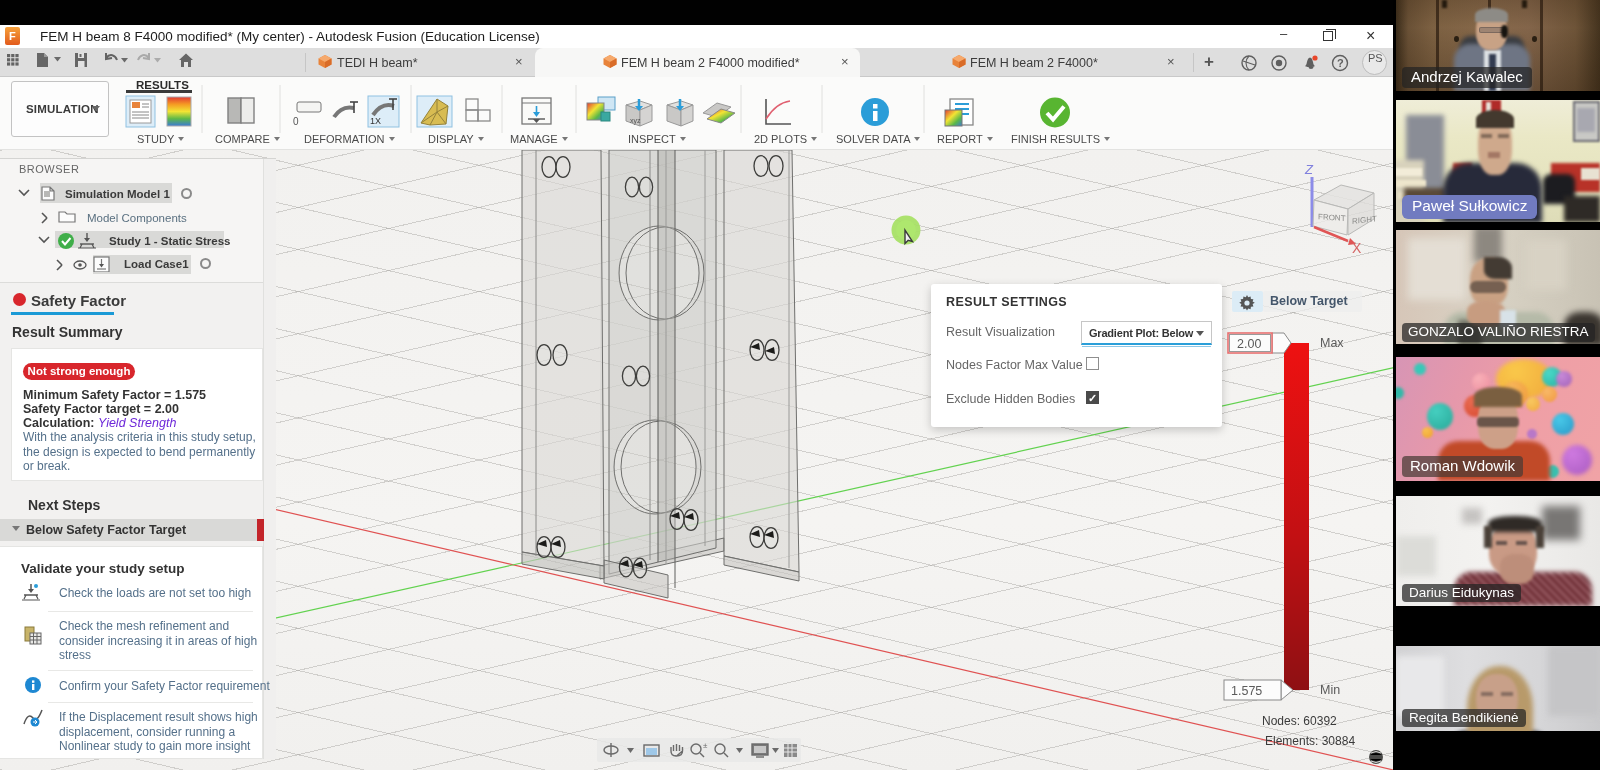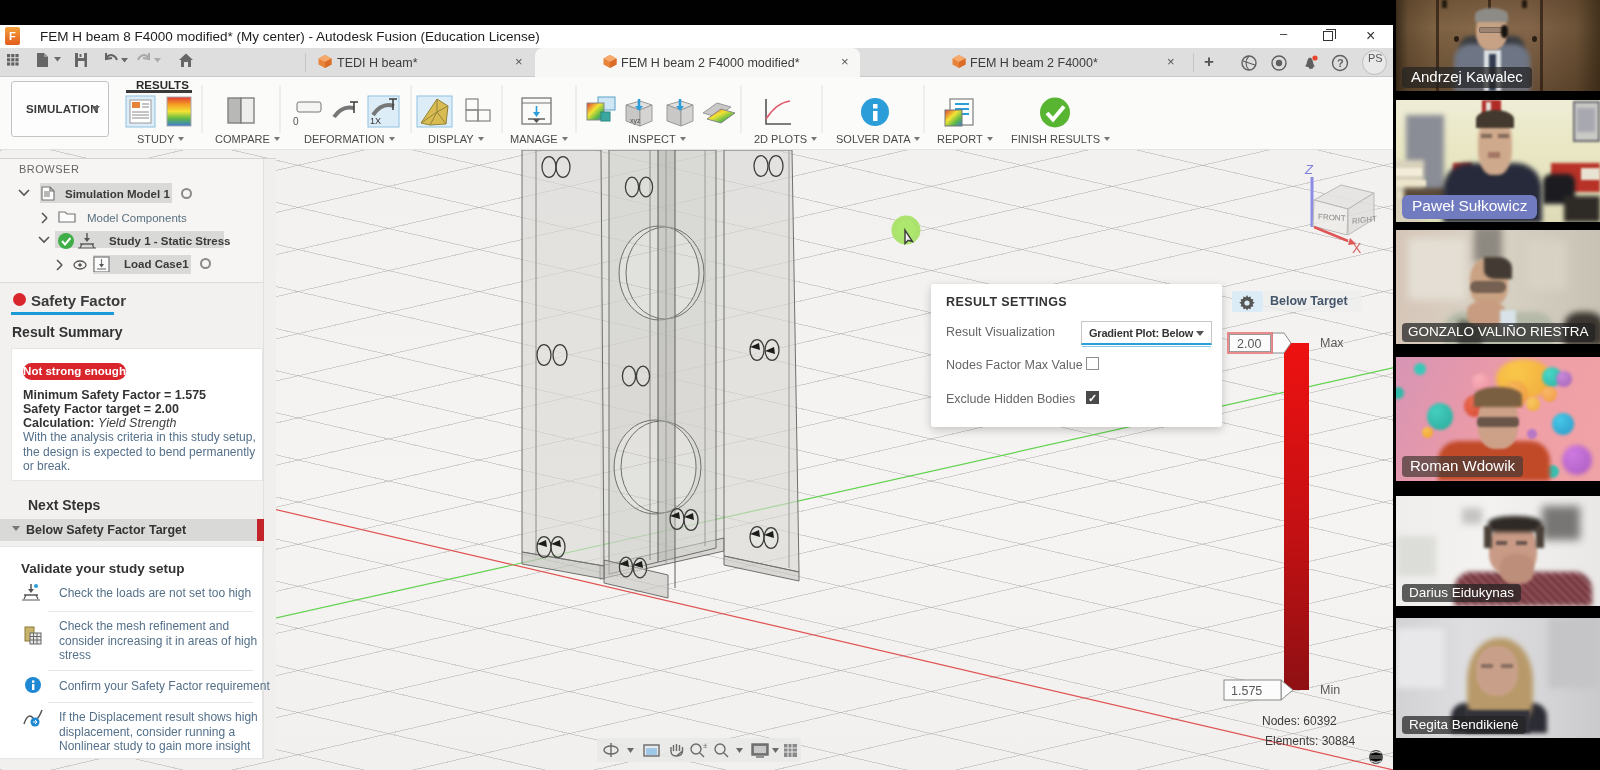--- a/index.html
+++ b/index.html
@@ -65,21 +65,21 @@
   
   #lpanel { left:0; top:158px; width:276px; height:600px; background:#f2f1f0; border:1px solid #d4d4d2; border-left:none; font-size:12.5px; }
   #lpanel .abs { position:absolute; }
   .slate { color:#54708a; font-size:12px; white-space:nowrap; }
   .bold { font-weight:bold; color:#333; }
   #browser-bg { left:0; top:0; width:263px; height:124px; background:#f6f5f4; border-bottom:1px solid #dcdcda; }
   .trow-hl { background:#d9d9d7; }
   .tree-txt { font-size:11.5px; font-weight:bold; color:#3a3a3a; }
   .ocirc { width:11px; height:11px; border:2px solid #8a8a8a; border-radius:50%; }
   .card { background:#fff; border:1px solid #e5e5e3; }
-  #pill { left:23px; top:204px; width:103px; height:17px; font-size:11.5px; background:#d8262c; border-radius:9px; color:#fff;
+  #pill { left:23px; top:204px; width:112px; height:17px; font-size:11.5px; background:#d8262c; border-radius:9px; color:#fff;
     font-weight:bold; text-align:center; line-height:17px; }
   .chk-sep { left:48px; width:205px; height:1px; background:#e8e8e6; }
   #scrollb { left:263px; top:0; width:13px; height:600px; background:#f0efee; border-left:1px solid #e0e0de; }
 
   
   #sidebar { position:absolute; left:1393px; top:0; width:207px; height:770px; background:#000; }
   .vid { position:absolute; left:3px; width:204px; overflow:hidden; }
   .vname { position:absolute; left:6px; bottom:4px; background:rgba(35,35,35,.72); color:#fff; font-size:13.5px; padding:1px 7px 2px 7px; border-radius:4px; white-space:nowrap; }
 </style>
 </head>
@@ -503,21 +503,21 @@
 
     <div class="abs" style="left:13px; top:134px; width:13px; height:13px; border-radius:50%; background:#d8262c;"></div>
     <div class="abs" style="left:31px; top:133px; font-size:15px; font-weight:bold; color:#3a3a3a;">Safety Factor</div>
     <div class="abs" style="left:11px; top:153px; width:103px; height:3px; background:#1a9ad6;"></div>
     <div class="abs" style="left:12px; top:165px; font-size:14px; font-weight:bold; color:#333;">Result Summary</div>
 
     <div class="abs card" style="left:11px; top:189px; width:252px; height:133px;"></div>
     <div id="pill" class="abs">Not strong enough</div>
     <div class="abs bold" style="left:23px; top:229px;">Minimum Safety Factor = 1.575</div>
     <div class="abs bold" style="left:23px; top:243px;">Safety Factor target = 2.00</div>
-    <div class="abs" style="left:23px; top:257px;"><span class="bold">Calculation:</span> <span style="font-style:italic; color:#404040;">Yield Strength</span></div>
+    <div class="abs" style="left:23px; top:257px;"><span class="bold">Calculation:</span> <span style="font-style:italic; color:#6d28d9;">Yield Strength</span></div>
     <div class="abs slate" style="left:23px; top:271px;">With the analysis criteria in this study setup,</div>
     <div class="abs slate" style="left:23px; top:285.5px;">the design is expected to bend permanently</div>
     <div class="abs slate" style="left:23px; top:299.5px;">or break.</div>
 
     <div class="abs" style="left:28px; top:338px; font-size:14px; font-weight:bold; color:#333;">Next Steps</div>
     <div class="abs" style="left:0; top:359.7px; width:263px; height:22.6px; background:#d9d9d7;"></div>
     <div class="abs" style="left:12px; top:367px; width:0; height:0; border-left:4px solid transparent; border-right:4px solid transparent; border-top:5px solid #777;"></div>
     <div class="abs" style="left:26px; top:364px; font-weight:bold; color:#333; font-size:12.5px;">Below Safety Factor Target</div>
     <div class="abs" style="left:257px; top:359.7px; width:6.5px; height:22.6px; background:#c3242a;"></div>
 
@@ -659,21 +659,21 @@
     <div class="abs" style="left:93px; top:28px; width:48px; height:52px; background:#c99a85; border-radius:42%; filter:blur(1.5px);"></div>
     <div class="abs" style="left:92px; top:20px; width:54px; height:16px; background:#2f2a26; border-radius:45% 45% 0 0; filter:blur(2px);"></div>
     <div class="abs" style="left:88px; top:30px; width:8px; height:22px; background:#4a4038; filter:blur(1.5px);"></div>
     <div class="abs" style="left:140px; top:30px; width:8px; height:22px; background:#4a4038; filter:blur(1.5px);"></div>
     <div class="abs" style="left:100px; top:45px; width:11px; height:4px; background:rgba(40,38,40,.6); filter:blur(.8px);"></div>
     <div class="abs" style="left:120px; top:45px; width:11px; height:4px; background:rgba(40,38,40,.6); filter:blur(.8px);"></div>
     <div class="abs" style="left:104px; top:58px; width:34px; height:30px; background:#bd8e7a; border-radius:40%; filter:blur(1.5px);"></div>
     <div class="vname">Darius Eidukynas</div>
   </div>
 
-  <div class="vid" style="top:618px; height:120px; background:linear-gradient(90deg,#d2d2d4 0%,#dedee0 35%,#d6d6d8 70%,#cacacc 100%);">
+  <div class="vid" style="top:646px; height:85px; background:linear-gradient(90deg,#d2d2d4 0%,#dedee0 35%,#d6d6d8 70%,#cacacc 100%);">
     <div class="abs" style="left:0px; top:10px; width:48px; height:60px; background:#e8e8ea; filter:blur(3px);"></div>
     <div class="abs" style="left:152px; top:0px; width:52px; height:70px; background:#c5c5c7; filter:blur(3px);"></div>
     <div class="abs" style="left:55px; top:85px; width:96px; height:30px; background:#2c2c34; border-radius:14px 14px 0 0; filter:blur(2px);"></div>
     <div class="abs" style="left:71px; top:20px; width:66px; height:88px; background:#b89a6a; border-radius:48% 48% 30% 30%; filter:blur(2.5px);"></div>
     <div class="abs" style="left:80px; top:28px; width:42px; height:50px; background:#c8a089; border-radius:45%; filter:blur(1.5px);"></div>
     <div class="abs" style="left:85px; top:46px; width:12px; height:4px; background:rgba(70,60,55,.5); filter:blur(.8px);"></div>
     <div class="abs" style="left:105px; top:46px; width:12px; height:4px; background:rgba(70,60,55,.5); filter:blur(.8px);"></div>
     <div class="abs" style="left:70px; top:92px; width:64px; height:23px; background:#32323a; filter:blur(1.5px);"></div>
     <div class="vname">Regita Bendikienė</div>
   </div>

